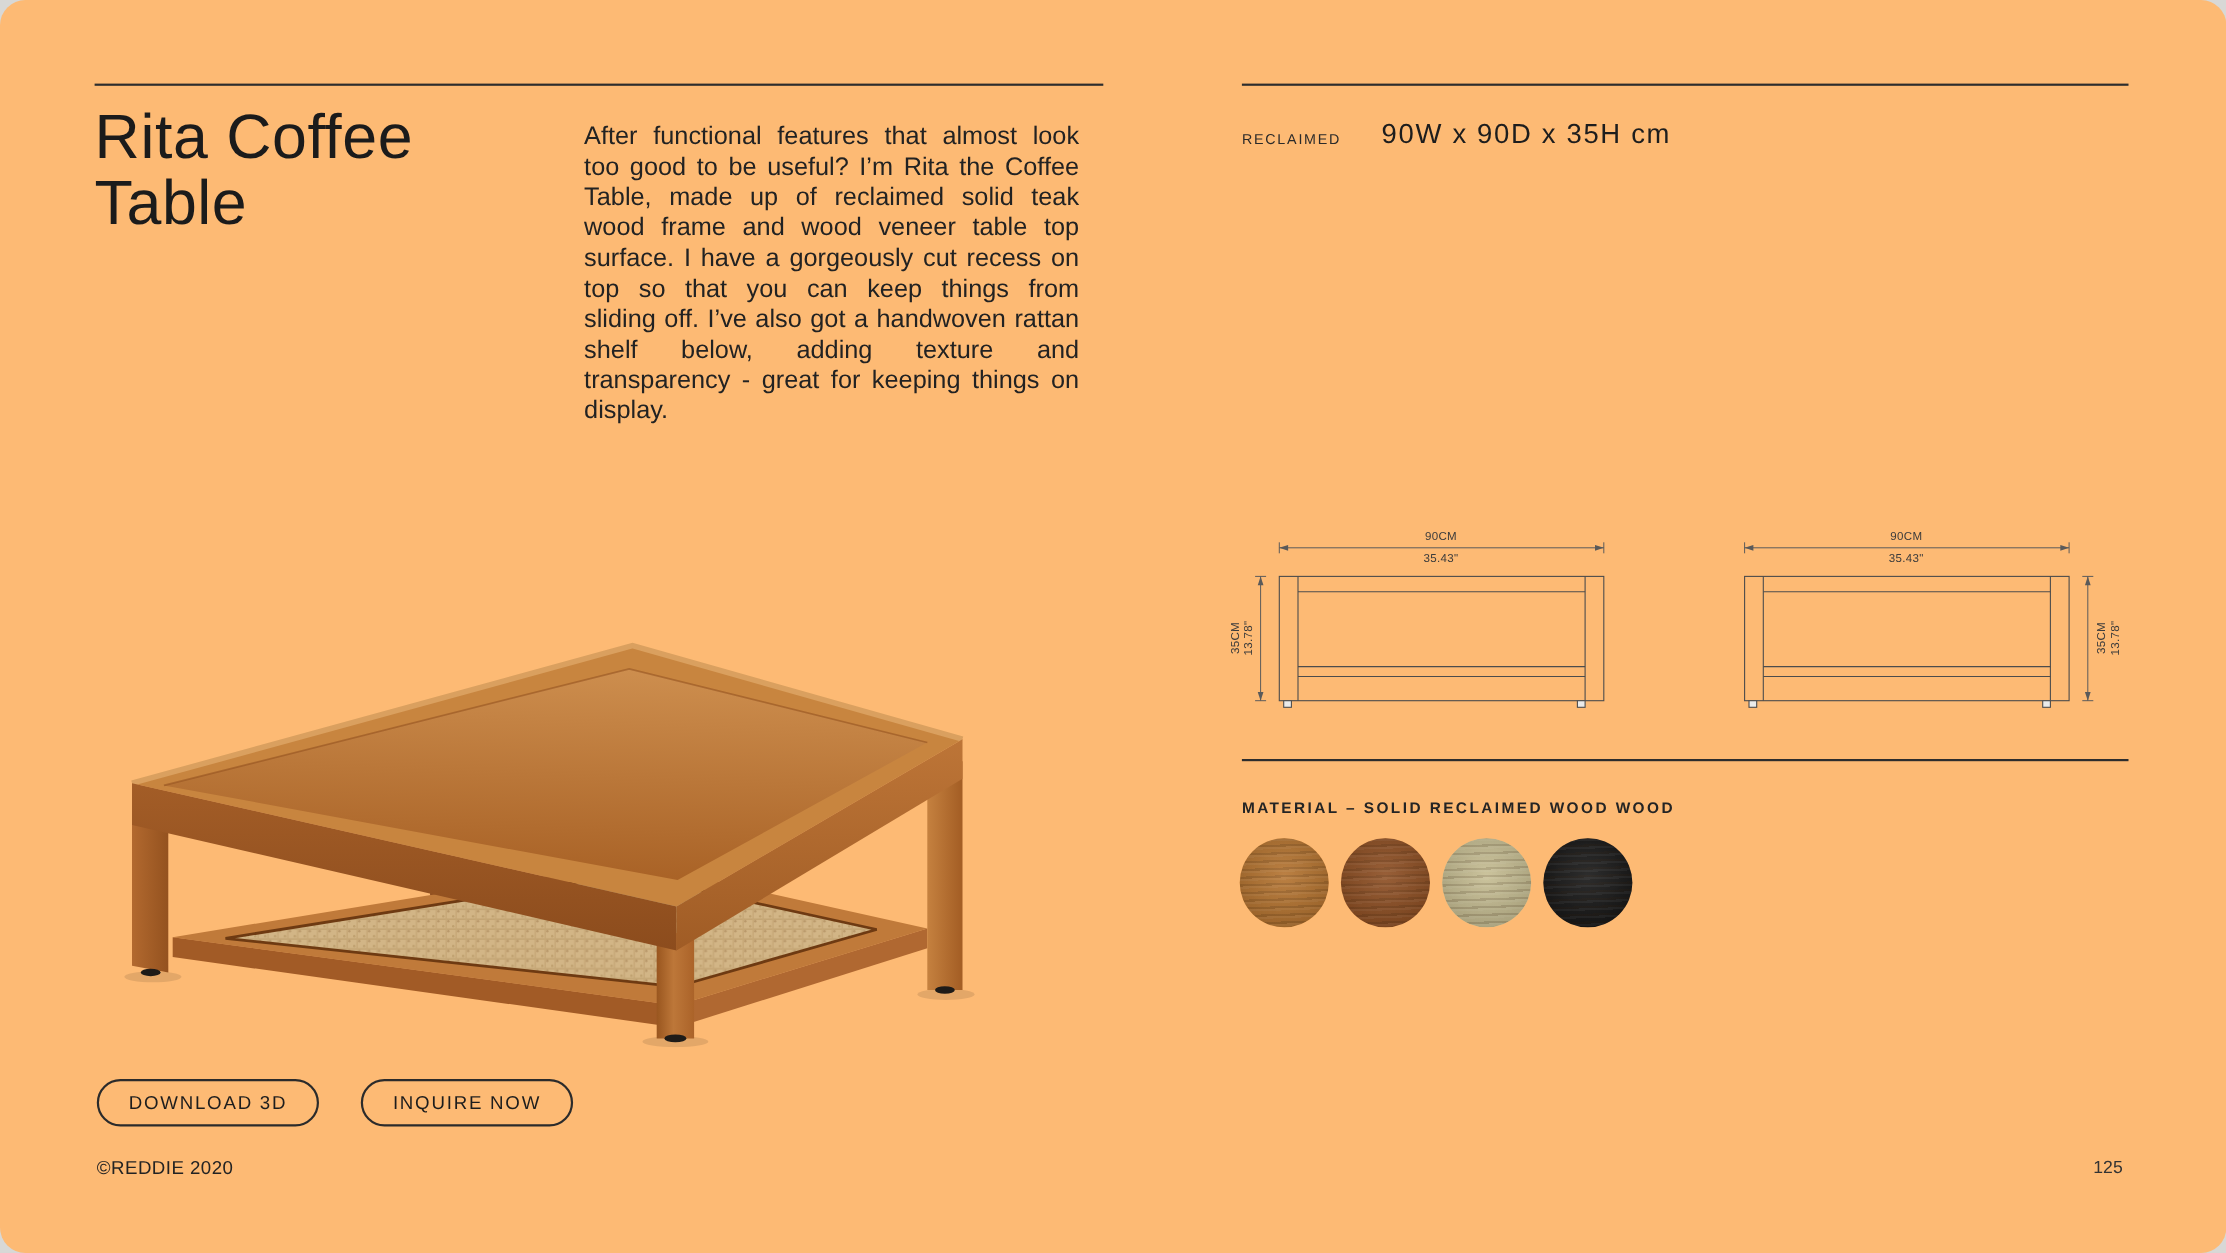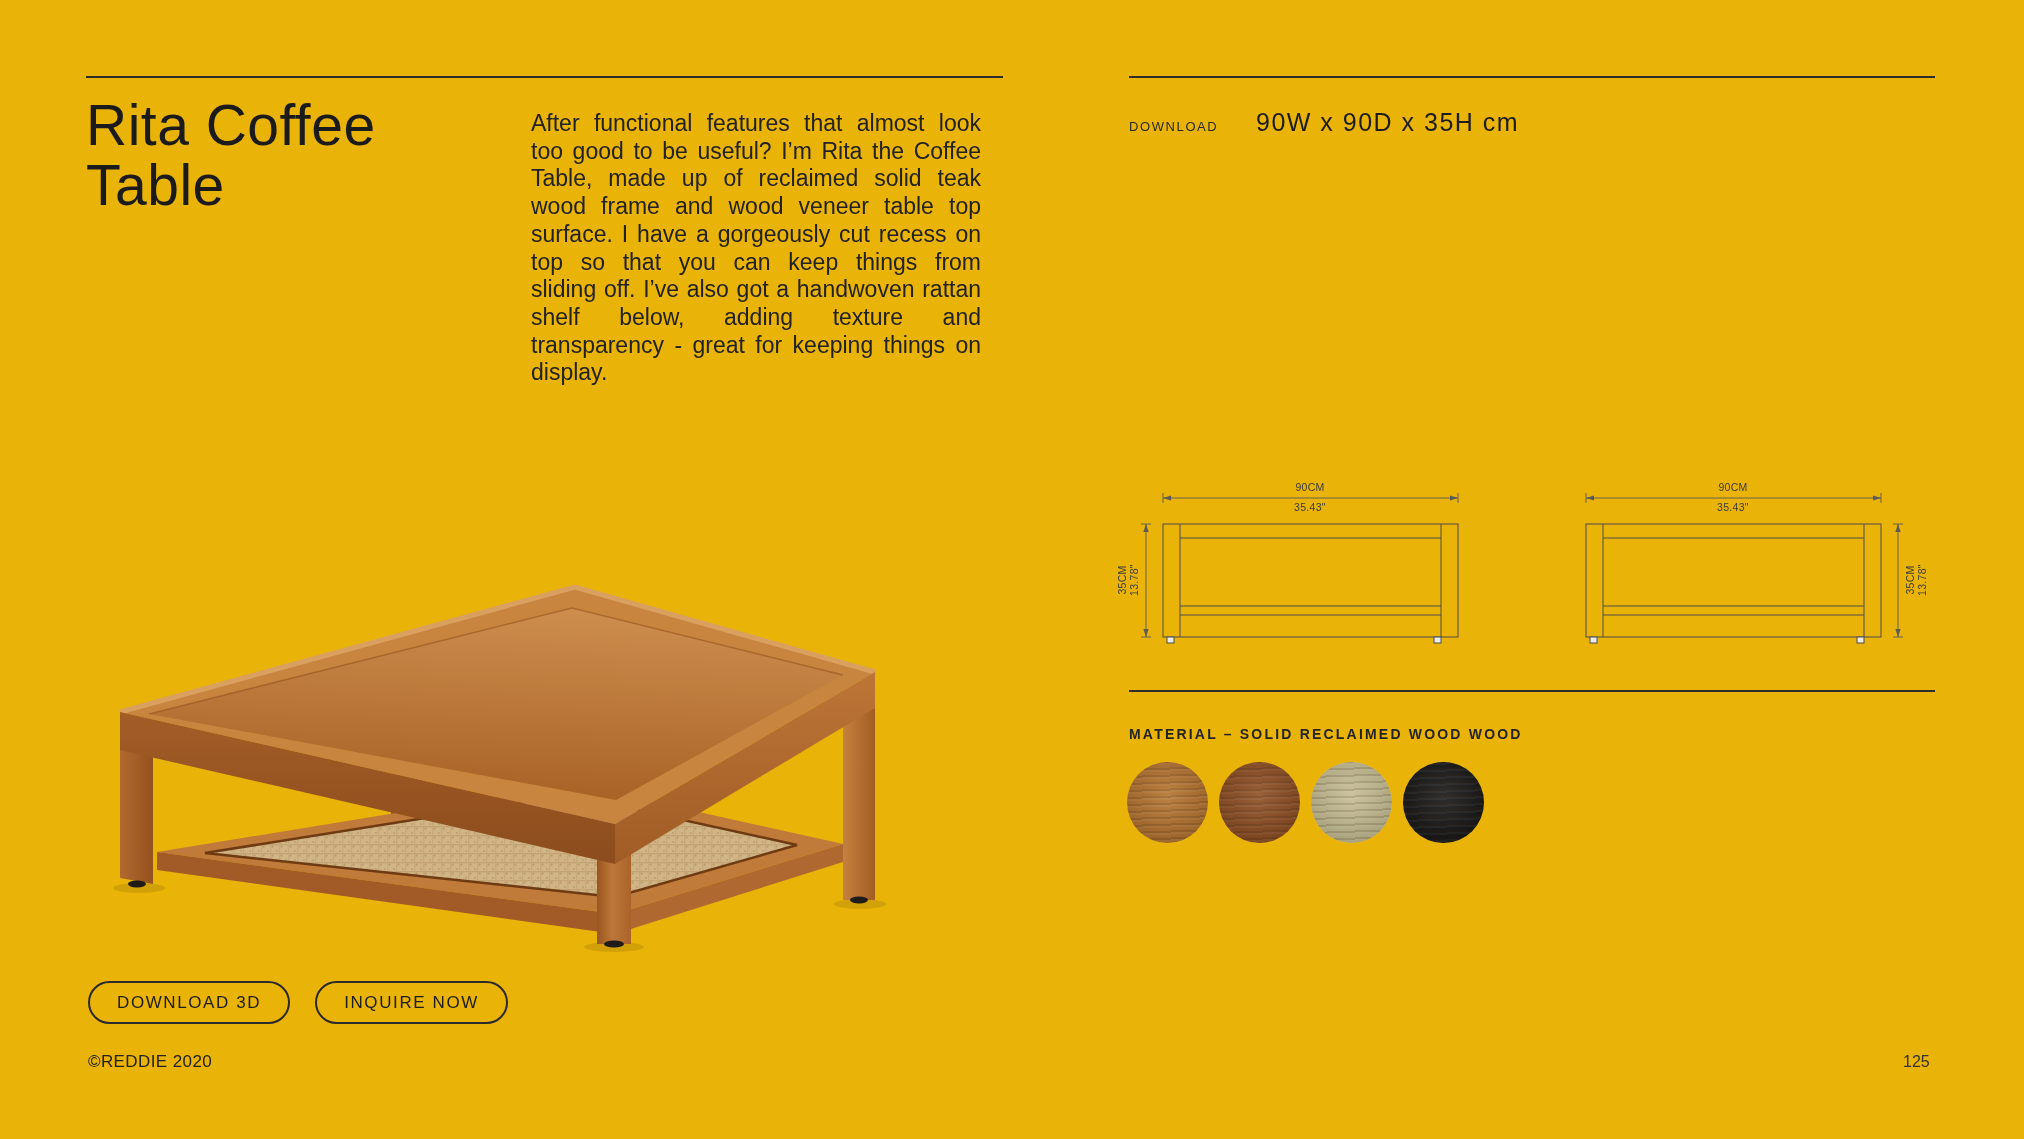--- a/index.html
+++ b/index.html
@@ -1,19 +1,20 @@
 <!DOCTYPE html>
 <html><head>
 <meta charset="utf-8">
 <style>
   html,body{margin:0;padding:0;background:#d8d8d6;}
   .canvas{
     position:relative;width:2024px;height:1139px;overflow:hidden;
-    background:#eab308;color:#1d1d1d;
+    background:#fdba74;color:#1d1d1d;
     font-family:"Liberation Sans","DejaVu Sans",sans-serif;
+    border-radius:23px;
   }
   .rule{position:absolute;height:2px;background:#2d2d2d;}
 
   .title{
     position:absolute;left:86px;top:96px;width:370px;
     font-size:57px;line-height:1.05;font-weight:500;letter-spacing:.5px;color:#1b1b1b;margin:0;
   }
   .description{
     position:absolute;left:531px;top:110px;width:450px;margin:0;
     font-size:23px;line-height:1.205;text-align:justify;color:#222;font-weight:400;
@@ -41,21 +42,21 @@
   .swatches{position:absolute;left:1127px;top:762px;display:flex;gap:11px;}
   .swatch{
     width:81px;height:81px;border-radius:50%;position:relative;overflow:hidden;flex:0 0 auto;
   }
   .swatch::after{
     content:"";position:absolute;inset:0;border-radius:50%;
     background:
       radial-gradient(circle at 50% 42%, rgba(255,255,255,.10), rgba(0,0,0,.16) 85%),
       repeating-linear-gradient(178deg, rgba(52,28,6,.16) 0 2px, rgba(255,255,255,.05) 2px 4px, rgba(0,0,0,0) 4px 7px);
   }
-  .actions{position:absolute;left:88px;top:981px;display:flex;gap:25px;}
+  .actions{position:absolute;left:88px;top:981px;display:flex;gap:38px;}
   .btn{
     height:43px;padding:0 27px;border:2px solid #2b2b2b;border-radius:22px;
     background:transparent;color:#1d1d1d;cursor:pointer;
     font-family:"Liberation Sans",sans-serif;font-size:17px;letter-spacing:1.6px;font-weight:500;
     display:flex;align-items:center;justify-content:center;white-space:nowrap;
   }
   .copyright{position:absolute;left:88px;top:1052px;font-size:17px;letter-spacing:.4px;color:#232323;}
   .page-number{position:absolute;left:1903px;top:1053px;font-size:16px;color:#333;}
   svg.photo{position:absolute;left:95px;top:552px;}
 </style>
@@ -64,21 +65,21 @@
 
 <div class="canvas">
 
   <div class="rule" style="left:86px;top:76px;width:917px;"></div>
   <div class="rule" style="left:1129px;top:76px;width:806px;"></div>
 
   <h1 class="title">Rita Coffee Table</h1>
 
   <p class="description">After functional features that almost look too good to be useful? I’m Rita the Coffee Table, made up of reclaimed solid teak wood frame and wood veneer table top surface.  I have a gorgeously cut recess on top so that you can keep things from sliding off. I’ve also got a handwoven rattan shelf below, adding texture and transparency - great for keeping things on display.</p>
 
-  <div class="dim-label">DOWNLOAD</div>
+  <div class="dim-label">RECLAIMED</div>
   <div class="dim-value">90W x 90D x 35H cm</div>
 
   <svg class="tech" style="left:1118px;top:478px;" width="362" height="172" viewBox="0 0 362 172">
     <g class="dim">
       <line x1="45" y1="20" x2="340" y2="20"></line>
       <line x1="45" y1="15" x2="45" y2="25"></line>
       <line x1="340" y1="15" x2="340" y2="25"></line>
       <polygon points="45,20 53,17.4 53,22.6"></polygon>
       <polygon points="340,20 332,17.4 332,22.6"></polygon>
       <text x="192" y="13" text-anchor="middle">90CM</text>

